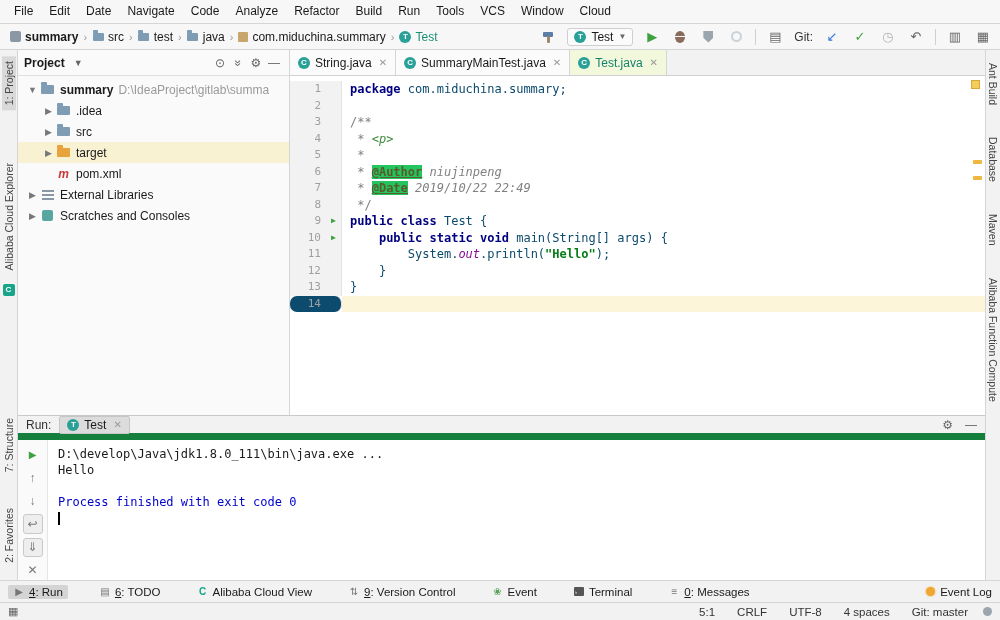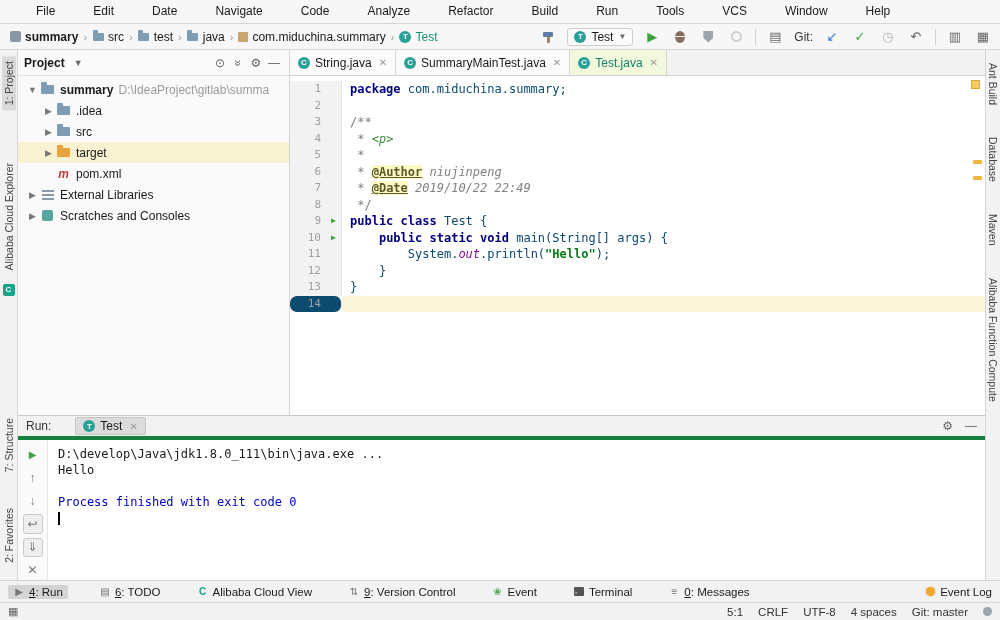--- a/index.html
+++ b/index.html
@@ -2,21 +2,21 @@
 <html><head>
 <meta charset="utf-8">
 <style>
   * { box-sizing: border-box; margin: 0; padding: 0; }
   html,body { width:1000px; height:620px; overflow:hidden; }
   body { font-family:"Liberation Sans", sans-serif; font-size:12px; color:#1a1a1a; background:#f2f2f2; }
   #app { width:1000px; height:620px; display:flex; flex-direction:column; background:#fff; }
 
   
   .menubar { height:24px; background:#f7f7f7; border-bottom:1px solid #d5d5d5; display:flex; align-items:center; padding-left:6px; flex:none; }
-  .menu-item { padding:0 8px; line-height:23px; cursor:default;margin-left:22px; }
+  .menu-item { padding:0 8px; line-height:23px; cursor:default; }
 
   
   .navbar { height:26px; background:#f7f7f7; border-bottom:1px solid #d5d5d5; display:flex; align-items:center; padding:0 8px; flex:none; }
   .crumbs { display:flex; align-items:center; min-width:0; }
   .crumb { display:flex; align-items:center; gap:4px; padding:0 2px; white-space:nowrap; }
   .crumb.bold { font-weight:bold; }
   .crumb.accent { color:#1a8f72; }
   .crumb-sep { color:#9a9a9a; margin:0 3px; font-size:11px; }
   .ci { width:12px; height:12px; display:inline-flex; align-items:center; justify-content:center; flex:none; }
   .ci-project { background:#8a97a5; width:11px; height:11px; border-radius:2px; }
@@ -88,31 +88,31 @@
   .code-line { display:flex; height:16.5px; line-height:16.5px; }
   .gut { width:52px; flex:none; display:flex; background:#f2f2f2; border-right:1px solid #e3e3e3; }
   .lnum { flex:1; text-align:right; color:#a0a0a0; padding-right:5px; font-size:11px; }
   .lmark { width:15px; color:#3fa13f; font-size:8px; line-height:16.5px; text-align:center; }
   .ltext { flex:1; white-space:pre; padding-left:8px; }
   .code-line.hl .ltext { background:#fcf5d9; }
   .code-line.hl .gut { background:#0c4a6e;border-radius:7px; }
   .s-kw { color:#000080; font-weight:bold; }
   .s-str { color:#067d17; font-weight:bold; }
   .s-cmt { color:#808080; }
-  .s-doctag { color:#5a5a2c; font-weight:bold; text-decoration:underline; background:#fef9c3; }
+  .s-doctag { color:#5a5a2c; font-weight:bold; text-decoration:underline; background:#22c55e; }
   .s-docval { color:#808080; font-style:italic; }
   .s-docmark { color:#3b8a3b; font-style:italic; }
   .s-field { color:#871094; font-style:italic; }
   .s-plain { color:#0c4a6e; }
   .stripe-mark { position:absolute; right:3px; width:9px; height:4px; background:#f0b73f; border-radius:1px; }
   .insp-box { position:absolute; right:5px; top:4px; width:9px; height:9px; background:#f3cd5c; border:1px solid #d8a735; }
 
   
   .runpanel { height:165px; flex:none; border-top:1px solid #c9c9c9; display:flex; flex-direction:column; background:#fff; }
-  .rp-header { height:24px; background:#f2f2f2; border-bottom:4px solid #15803d; display:flex; align-items:center; padding:0 8px; gap:24px; flex:none; }
+  .rp-header { height:24px; background:#f2f2f2; border-bottom:7px solid #15803d; display:flex; align-items:center; padding:0 8px; gap:8px; flex:none; }
   .rp-label { color:#333; }
   .rp-tab { display:flex; align-items:center; gap:5px; background:#dcdcdc; border:1px solid #c6c6c6; border-radius:2px; padding:1px 7px; }
   .rp-right { margin-left:auto; display:flex; align-items:center; gap:12px; color:#666; }
   .rp-body { flex:1; display:flex; min-height:0; }
   .rp-tools { width:30px; flex:none; background:#fafafa; border-right:1px solid #e5e5e5; display:flex; flex-direction:column; align-items:center; padding-top:5px; gap:4px; }
   .rpt { width:20px; height:20px; display:flex; align-items:center; justify-content:center; font-size:12px; color:#777; cursor:default; }
   .rpt.green { color:#3fa13f; font-size:10px; }
   .rpt.boxed { border:1px solid #c9c9c9; border-radius:3px; background:#eee; }
   .console { flex:1; font-family:"DejaVu Sans Mono", monospace; font-size:12px; padding:6px 0 0 10px; background:#fff; overflow:hidden; }
   .con-line { height:16px; line-height:16px; white-space:pre; }
@@ -130,42 +130,42 @@
   .bbico.green { color:#5aa05a; }
   .term-box { width:10px; height:9px; background:#555; border-radius:1px; color:#fff; font-size:6px; display:inline-flex; align-items:center; justify-content:flex-start; padding-left:1px; }
   .bb-right { margin-left:auto; display:flex; align-items:center; gap:5px; }
   .bulb { width:9px; height:9px; border-radius:50%; background:#f0a732; box-shadow:0 0 2px #f0a732; }
 
   
   .statusbar { height:18px; background:#f2f2f2; border-top:1px solid #d5d5d5; display:flex; align-items:center; padding:0 8px; font-size:11.5px; color:#333; flex:none; }
   .sb-grid { font-size:11px; color:#666; margin-right:10px; }
   .sb-msg { white-space:nowrap; overflow:hidden; }
   .sb-right { margin-left:auto; display:flex; align-items:center; gap:15px; white-space:nowrap; }
-  .sb-item { cursor:default; }
+  .sb-item { cursor:default;margin-left:7px; }
   .hector { width:9px; height:9px; border-radius:50%; background:#9aa5ad; }
 </style>
 </head>
 <body>
 
 <div id="app">
 
   <div class="menubar">
       <div class="menu-item">File</div>
       <div class="menu-item">Edit</div>
       <div class="menu-item">Date</div>
       <div class="menu-item">Navigate</div>
       <div class="menu-item">Code</div>
       <div class="menu-item">Analyze</div>
       <div class="menu-item">Refactor</div>
       <div class="menu-item">Build</div>
       <div class="menu-item">Run</div>
       <div class="menu-item">Tools</div>
       <div class="menu-item">VCS</div>
       <div class="menu-item">Window</div>
-      <div class="menu-item">Help</div>
+      <div class="menu-item">Cloud</div>
     </div>
 
   <div class="navbar">
     <div class="crumbs">
         <span class="crumb bold">
           <span class="ci ci-project"></span>
           <span>summary</span>
         </span>
         <span class="crumb-sep">›</span>
         <span class="crumb">

